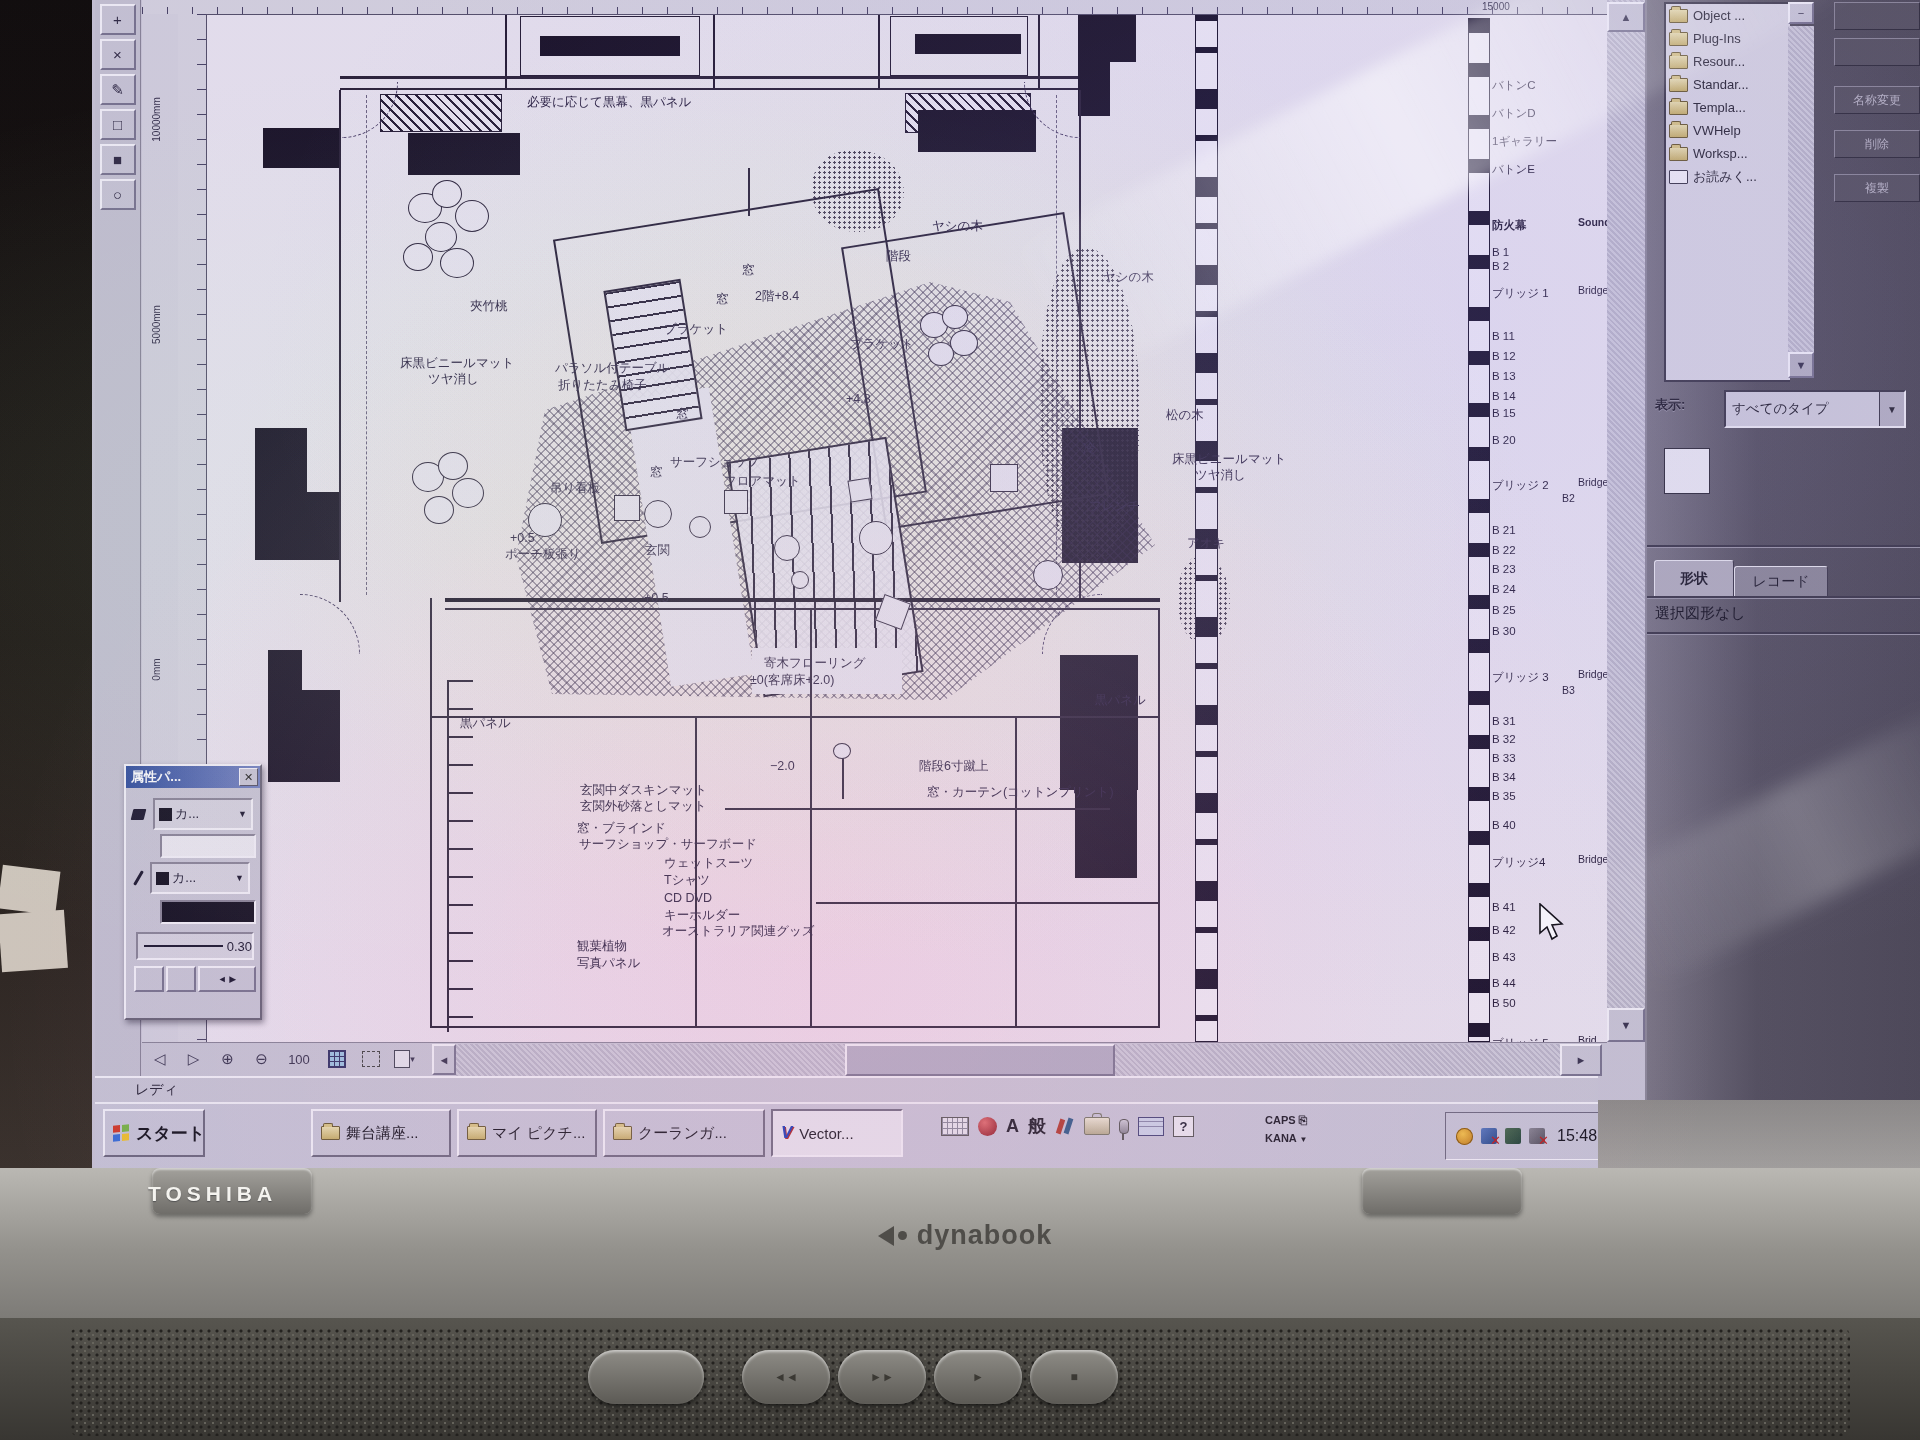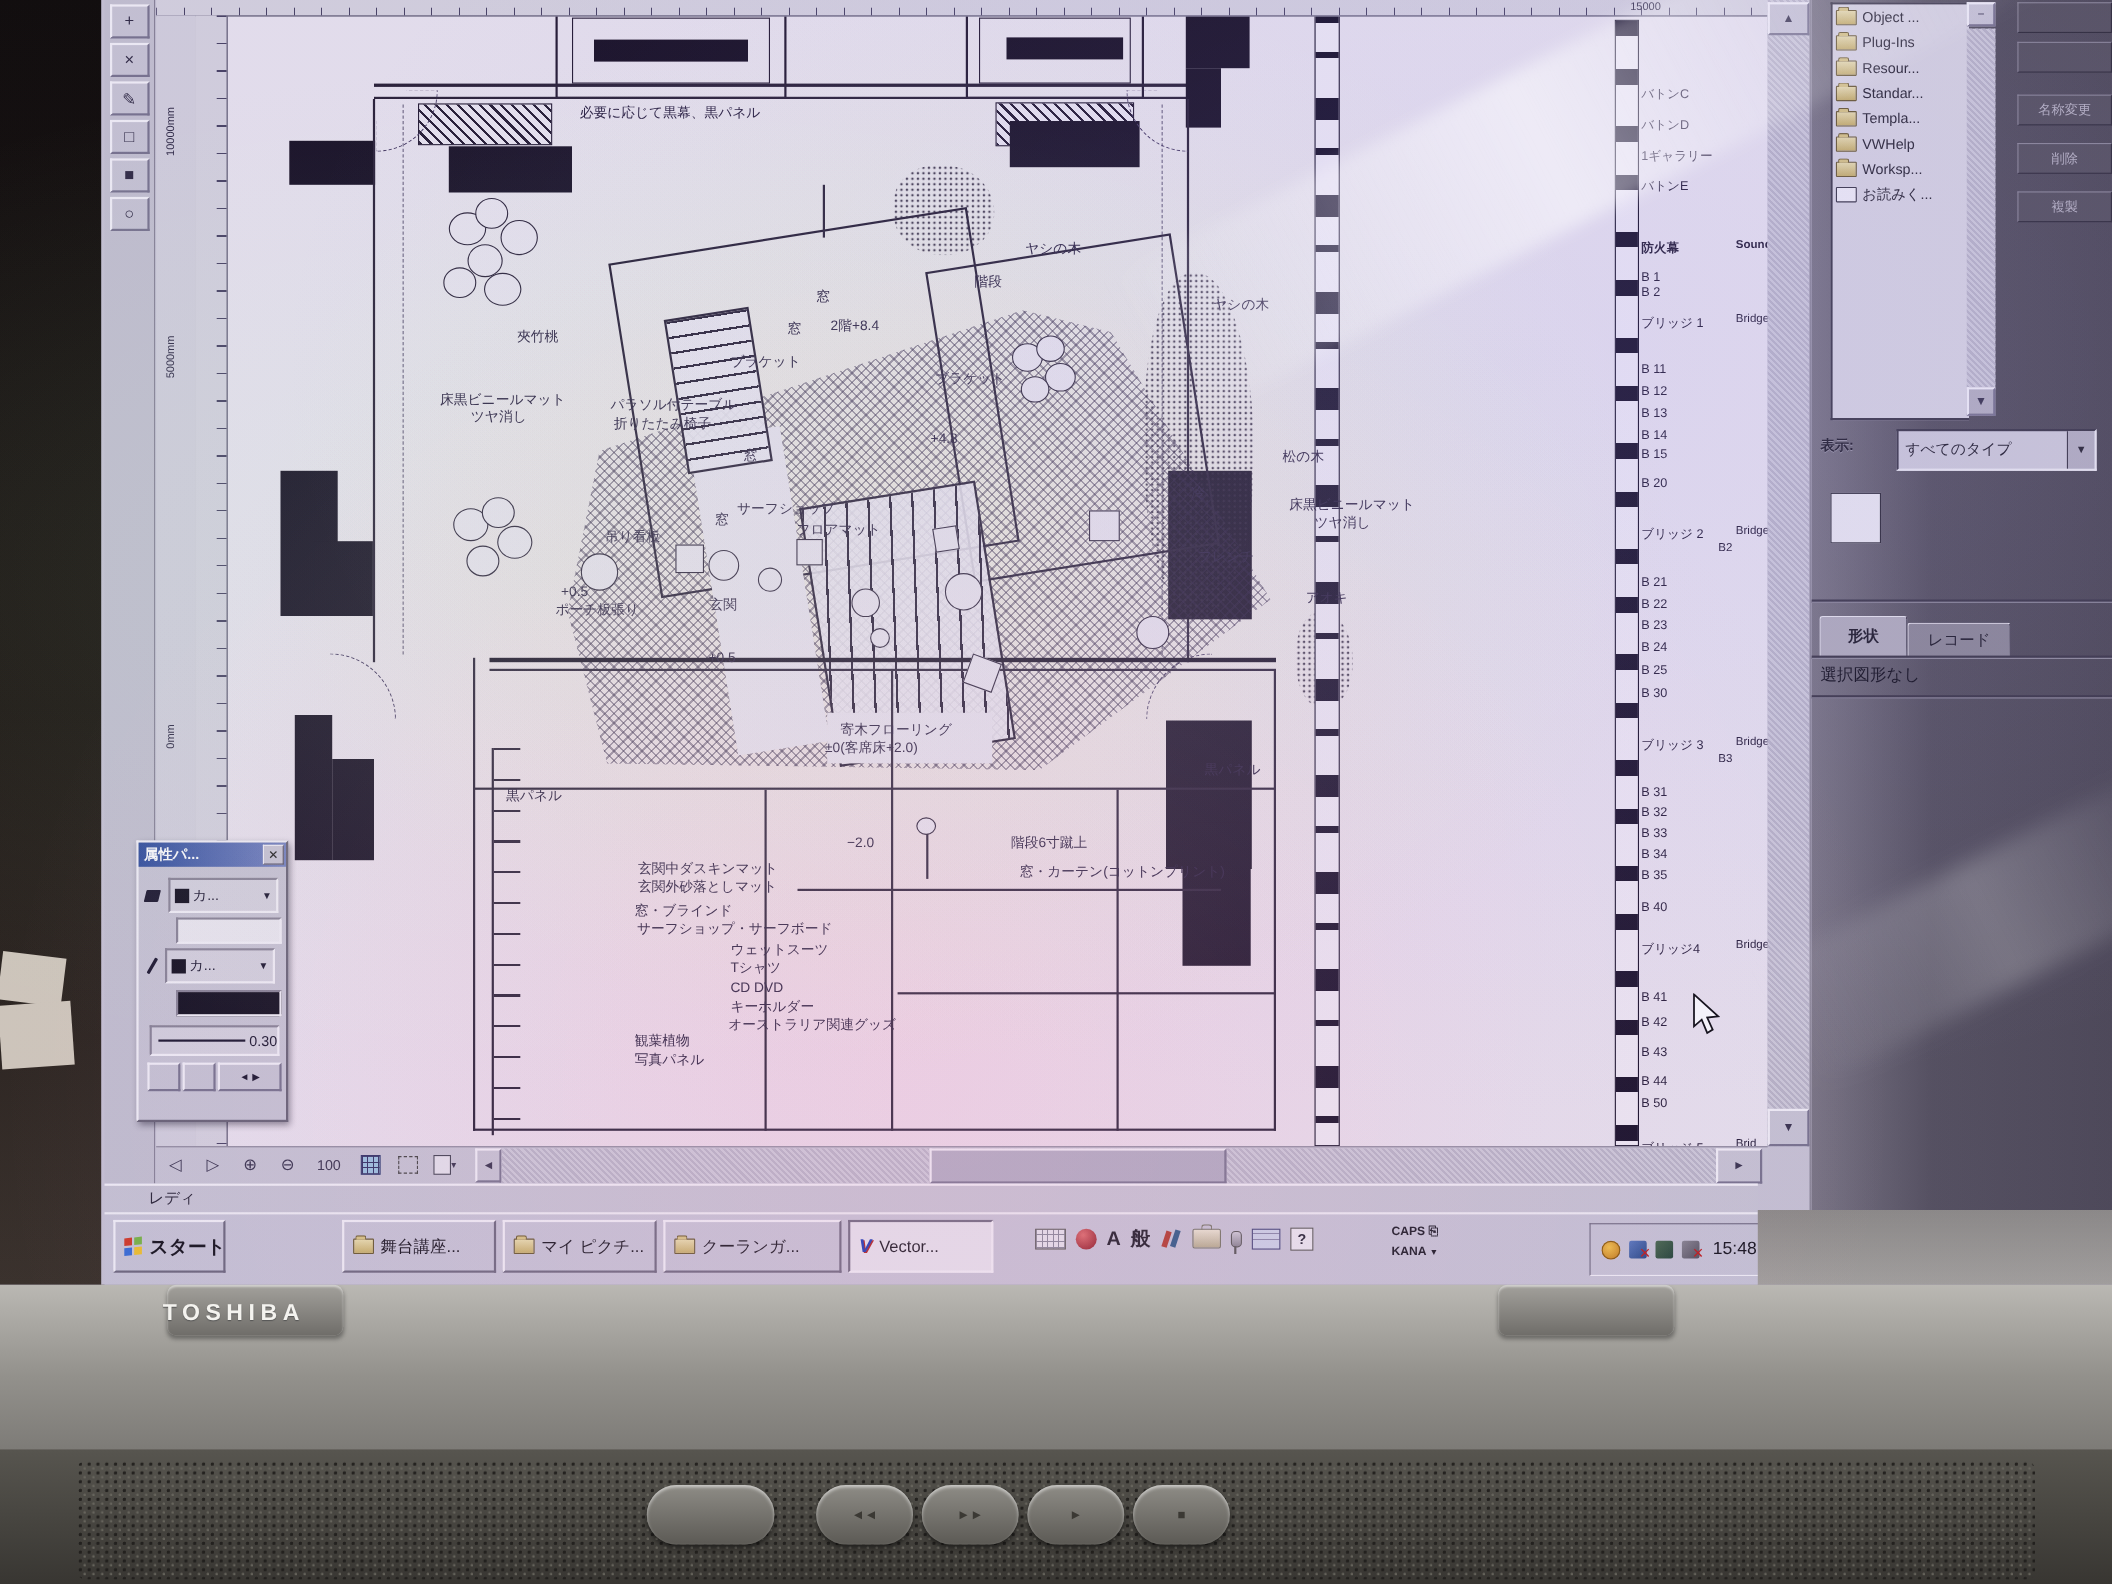--- a/index.html
+++ b/index.html
@@ -563,20 +563,25 @@
     <div class="abs bezelpatch"></div>
     <div class="abs cast"></div>
     <div class="abs glare"></div>
     <div class="abs glare2"></div>
   </div>
 
   <div class="bezel">
     <div class="hinge" style="left:152px"></div>
     <div class="hinge" style="left:1362px"></div>
     <div class="brand">TOSHIBA</div>
+    <div class="dlogo">
+      <span class="dmark"></span>
+      <span class="ddot"></span>
+      <span>dynabook</span>
+    </div>
   </div>
   <div class="deck">
     <div class="grille"></div>
     <div class="mbtn" style="left:588px;width:116px"></div>
     <div class="abs">
 
     <div class="mbtn mseq" style="left: 742px; width: 88px;">◄◄</div>
         <div class="mbtn mseq" style="left: 838px; width: 88px;">►►</div>
         <div class="mbtn mseq" style="left: 934px; width: 88px;">►</div>
         <div class="mbtn mseq" style="left: 1030px; width: 88px;">■</div>

